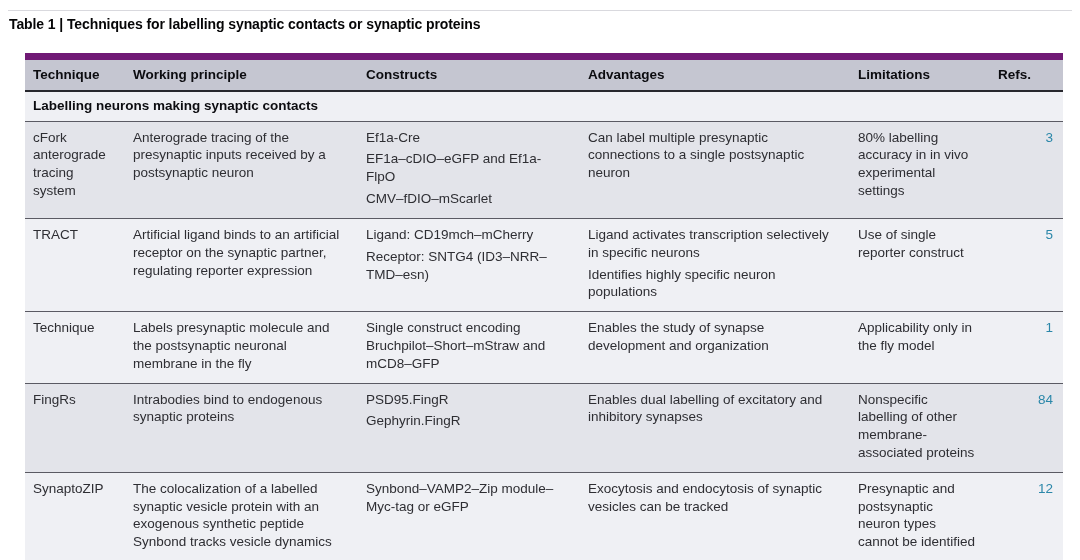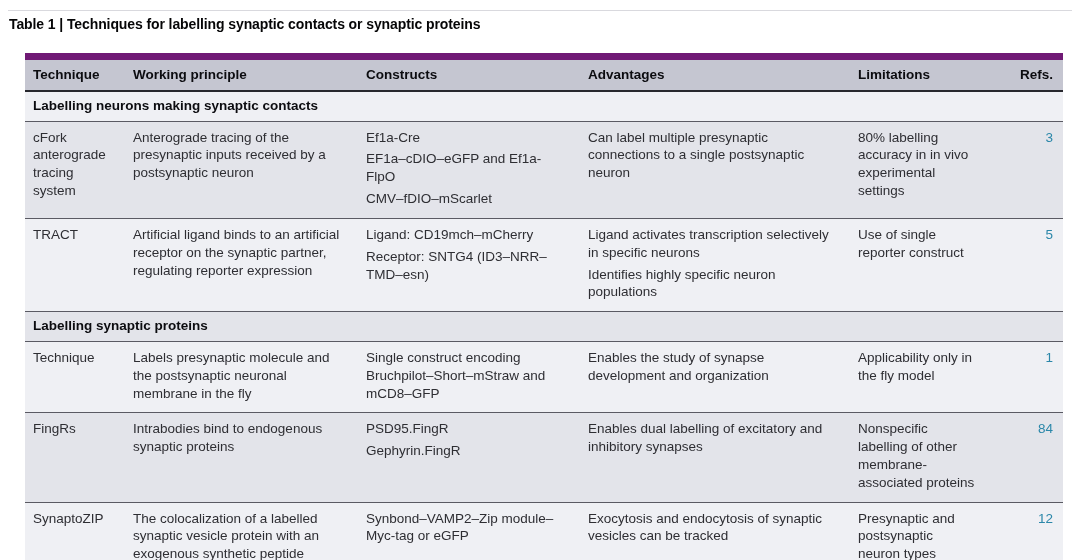--- a/index.html
+++ b/index.html
@@ -38,21 +38,21 @@
   }
   tbody tr { border-top:1px solid #5a5a63; }
   th {
     background:var(--header-bg,#c5c6d1);
     text-align:left;
     font-weight:bold;
     color:#0c0c10;
     padding:6px 10px 6px 8px;
     vertical-align:middle;
   }
-  th.refs-col { text-align:right; padding-right:10px; }
+  th.refs-col { text-align:left; padding-right:10px; }
   td {
     vertical-align:top;
     padding:7px 13px 10px 8px;
   }
   tr.gray td  { background:var(--row-gray,#e3e4ea);margin-left:42px; }
   tr.light td { background:var(--row-light,#eff0f4); }
   td.band {
     font-weight:bold;
     color:#0c0c10;
     padding:5px 8px 6px 8px;
@@ -120,23 +120,20 @@
           <p>Receptor: SNTG4 (ID3–NRR–TMD–esn)</p>
         </td>
         <td>
           <p>Ligand activates transcription selectively in specific neurons</p>
           <p>Identifies highly specific neuron populations</p>
         </td>
         <td>Use of single reporter construct</td>
         <td class="ref">5</td>
       </tr>
 
-      <tr class="gray">
-        <td class="band" colspan="6">Labelling synaptic proteins</td>
-      </tr>
 
       <tr class="light">
         <td>Technique</td>
         <td>Labels presynaptic molecule and the postsynaptic neuronal membrane in the fly</td>
         <td>
           <p>Single construct encoding Bruchpilot–Short–mStraw and mCD8–GFP</p>
         </td>
         <td>
           <p>Enables the study of synapse development and organization</p>
         </td>

